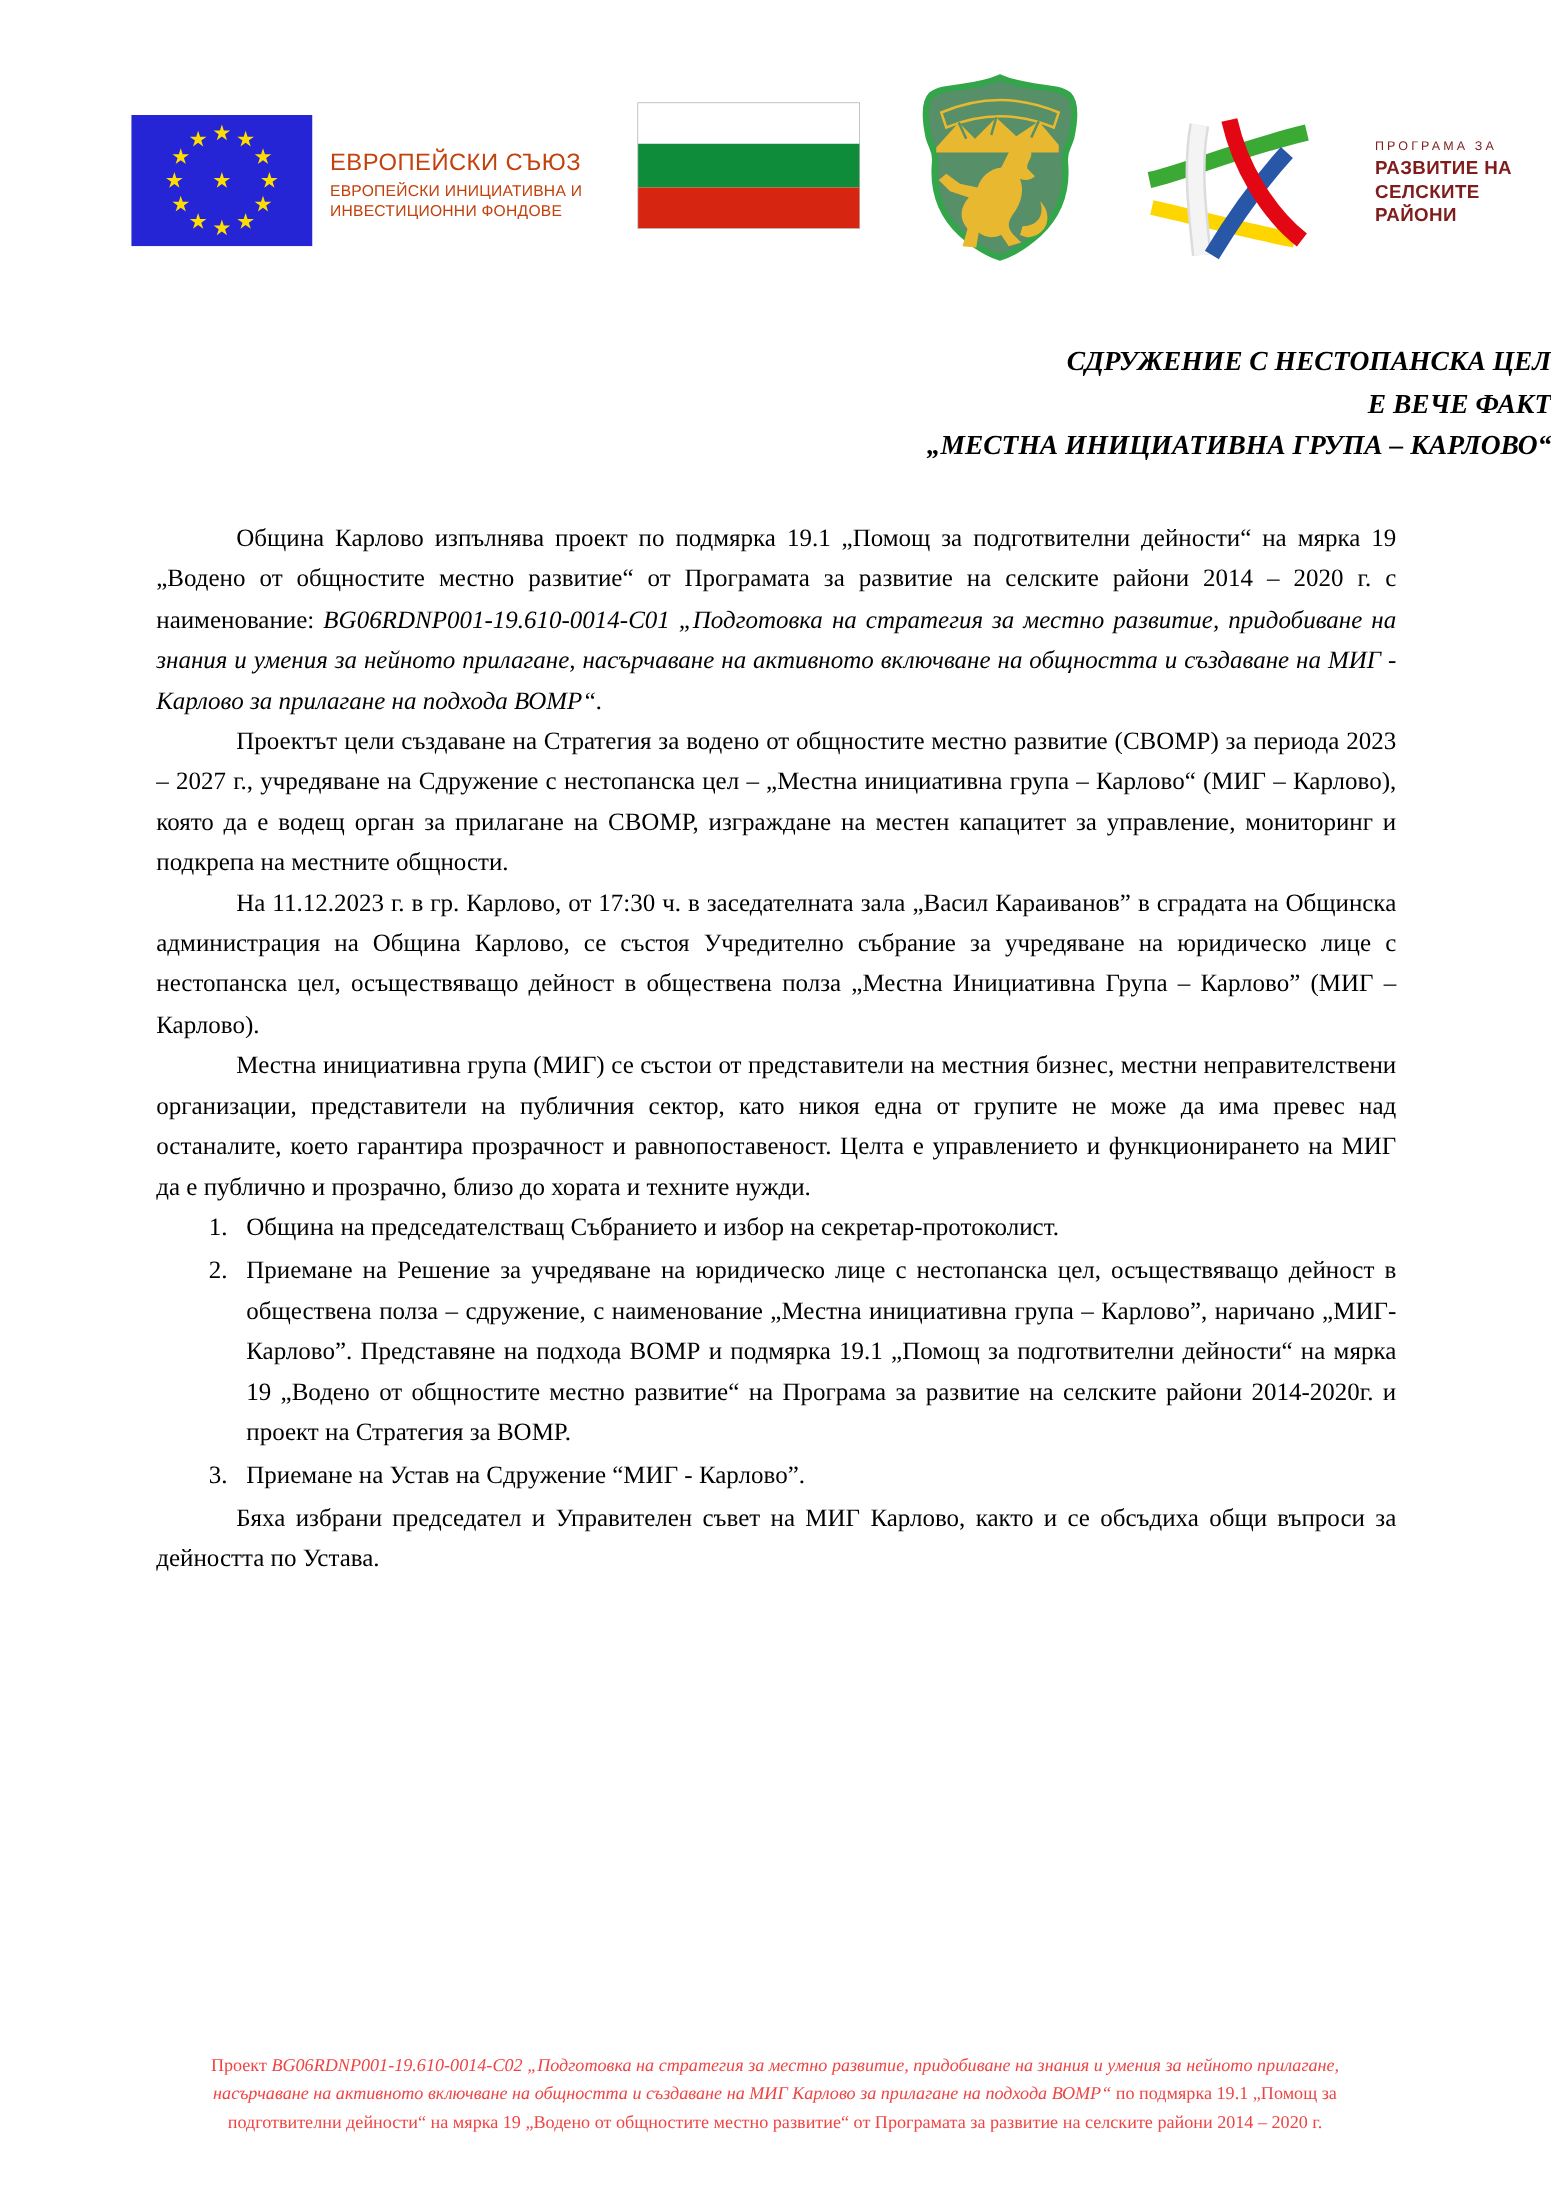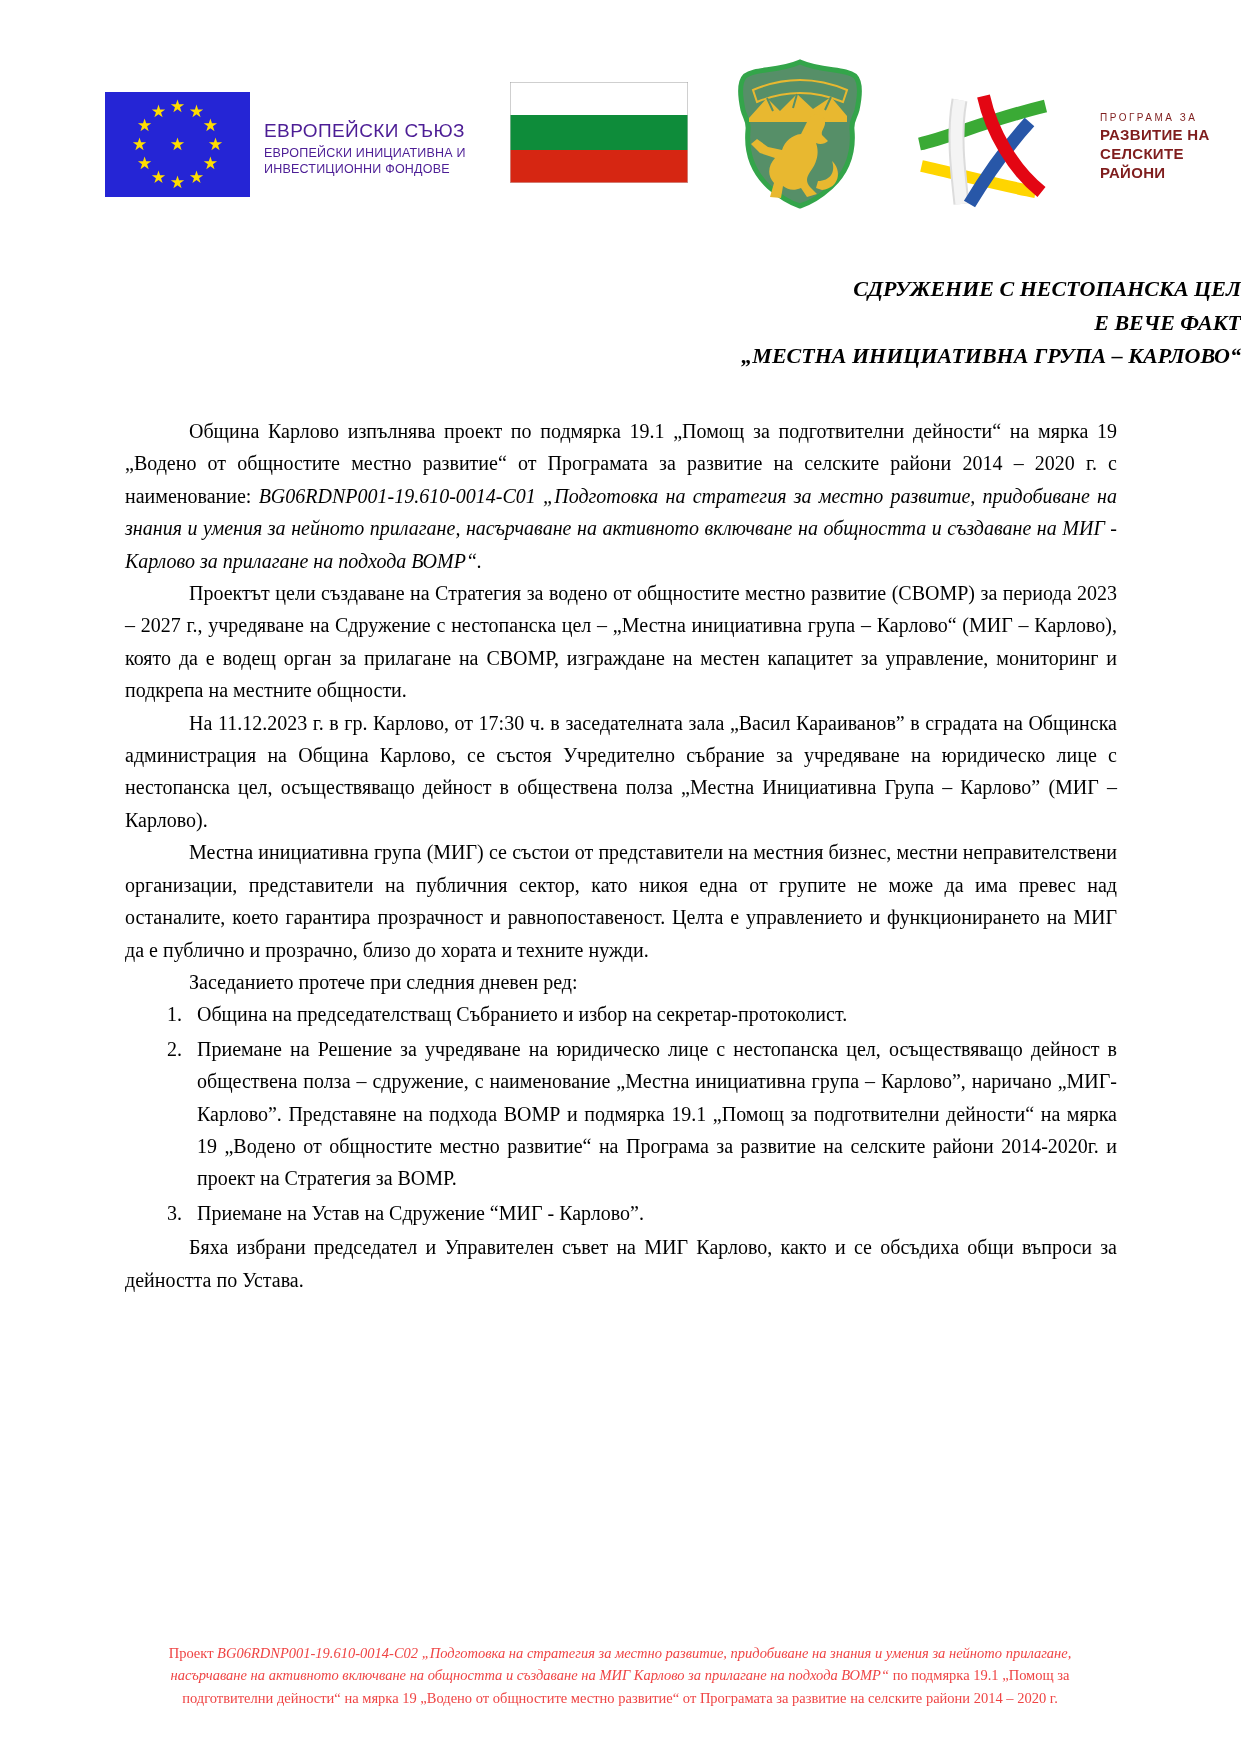--- a/index.html
+++ b/index.html
@@ -2,21 +2,21 @@
 <html><head>
 <meta charset="utf-8">
 <style>
   html,body{margin:0;padding:0;background:#ffffff;}
   body{width:1241px;height:1755px;position:relative;font-family:"Liberation Serif",serif;color:#000;}
   .page{position:absolute;inset:0;background:#fff;overflow:hidden;}
 
   
   .logos{position:absolute;top:0;left:0;width:100%;height:240px;}
   .eu-flag{position:absolute;left:105px;top:92px;}
-  .eu-text{position:absolute;left:264px;top:120px;font-family:"Liberation Sans",sans-serif;color:#4c1d95;}
+  .eu-text{position:absolute;left:264px;top:120px;font-family:"Liberation Sans",sans-serif;color:#c2410c;}
   .eu-text .eu-name{font-size:19px;letter-spacing:.4px;margin-bottom:3px;}
   .eu-text .eu-sub{font-size:12.5px;letter-spacing:.2px;line-height:16px;}
   .bg-flag{position:absolute;left:510px;top:82px;}
   .coat{position:absolute;left:733px;top:56px;}
   .prsr-ribbons{position:absolute;left:915px;top:92px;}
   .prsr-text{position:absolute;left:1052px;top:112px;font-family:"Liberation Sans",sans-serif;color:#7f1d1d;margin-left:48px;}
   .prsr-text .l1{font-size:10px;letter-spacing:2.5px;margin-bottom:2px;}
   .prsr-text .l2,.prsr-text .l3{font-size:15px;font-weight:bold;line-height:19px;letter-spacing:.3px;}
 
   
@@ -112,21 +112,20 @@
     <p><span>Община Карлово изпълнява проект по подмярка 19.1 „Помощ за подготвителни дейности“ на мярка 19 „Водено от общностите местно развитие“ от Програмата за развитие на селските райони 2014 – 2020 г. с наименование:  </span><span class="italic">BG06RDNP001-19.610-0014-С01 „Подготовка на стратегия за местно развитие, придобиване на знания и умения за нейното прилагане, насърчаване на активното включване на общността и създаване на МИГ - Карлово за прилагане на подхода ВОМР“.</span></p>
 
     <p>Проектът цели създаване на Стратегия за водено от общностите местно развитие (СВОМР) за периода 2023 – 2027 г., учредяване на Сдружение с нестопанска цел – „Местна инициативна група – Карлово“ (МИГ – Карлово), която да е водещ орган за прилагане на СВОМР, изграждане на местен капацитет за управление, мониторинг и подкрепа на местните общности.</p>
 
     <p>На 11.12.2023 г. в гр. Карлово, от 17:30 ч. в заседателната зала „Васил Караиванов” в сградата на Общинска администрация на Община Карлово, се състоя Учредително събрание за учредяване на юридическо лице с нестопанска цел, осъществяващо дейност в обществена полза „Местна Инициативна Група – Карлово” (МИГ –Карлово).</p>
 
     <p>Местна инициативна група (МИГ) се състои от представители на местния бизнес, местни неправителствени организации, представители на публичния сектор, като никоя една от групите не може да има превес над останалите, което гарантира прозрачност и равнопоставеност. Целта е управлението и функционирането на МИГ да е публично и прозрачно, близо до хората и техните нужди.</p>
 
 
 
-    <p>Заседанието протече при следния дневен ред:</p>
 
     <ol class="agenda">
       <li><span class="agenda-num">1.</span><span>Община на председателстващ Събранието и избор на секретар-протоколист.</span></li>
       <li><span class="agenda-num">2.</span><span>Приемане на Решение за учредяване на юридическо лице с нестопанска цел, осъществяващо дейност в обществена полза – сдружение, с наименование „Местна инициативна група – Карлово”, наричано „МИГ-Карлово”. Представяне на подхода ВОМР и подмярка 19.1 „Помощ за подготвителни дейности“ на мярка 19 „Водено от общностите местно развитие“ на Програма за развитие на селските райони 2014-2020г. и проект на Стратегия за ВОМР.</span></li>
       <li><span class="agenda-num">3.</span><span>Приемане на Устав на Сдружение “МИГ - Карлово”.</span></li>
     </ol>
 
     <p>Бяха избрани председател и Управителен съвет на МИГ Карлово, както и се обсъдиха общи въпроси за дейността по Устава.</p>
   </div>
 

